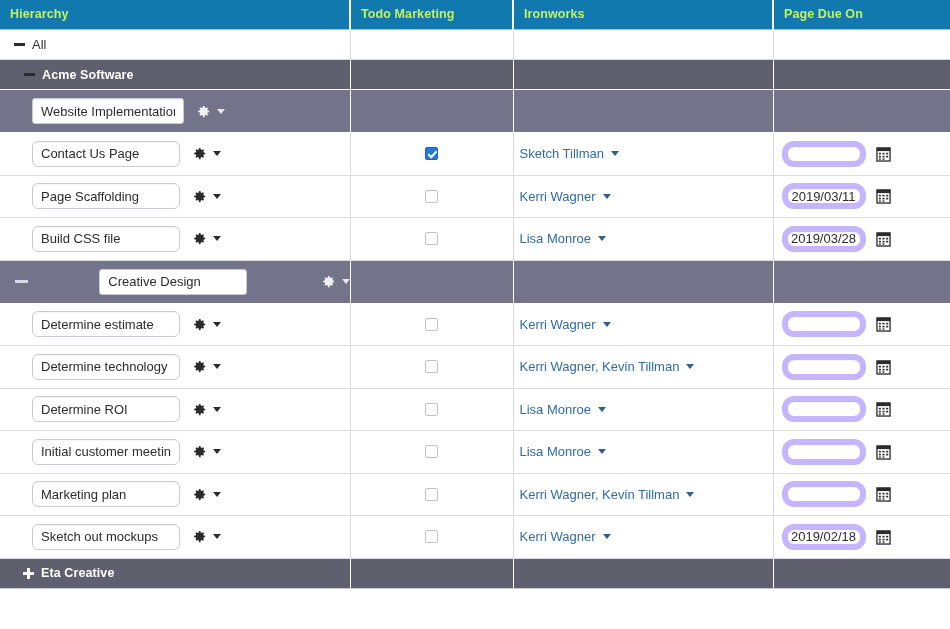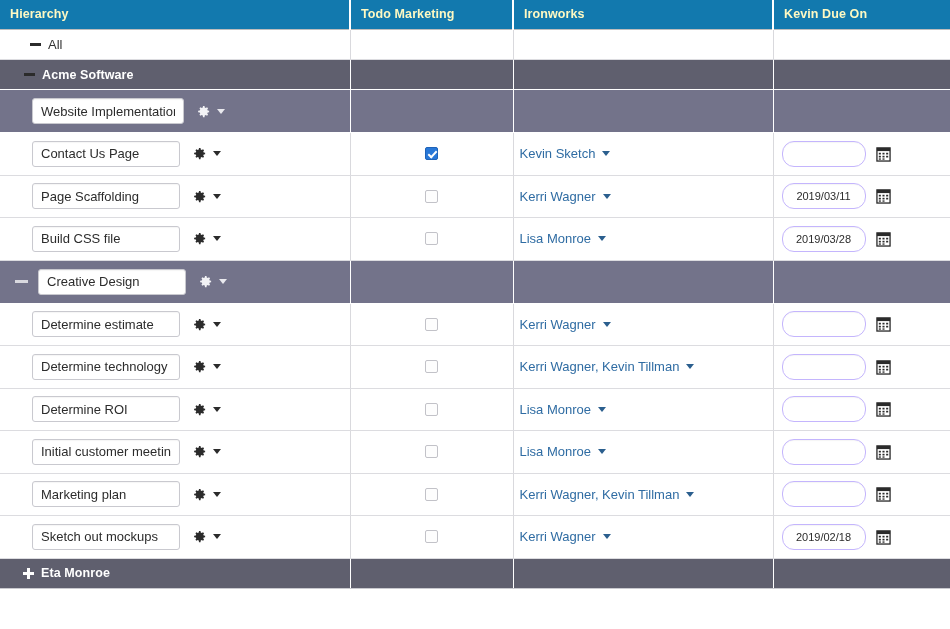--- a/index.html
+++ b/index.html
@@ -27,21 +27,21 @@
     table-layout: fixed;
   }
   table.grid col.c1 { width: 350px; }
   table.grid col.c2 { width: 163px; }
   table.grid col.c3 { width: 260px; }
   table.grid col.c4 { width: 177px; }
 
   
   thead th {
     background: #1279ae;
-    color: #fef9c3;
+    color: #bef264;
     font-size: 12.5px;
     font-weight: bold;
     text-align: left;
     padding: 7px 0 8px 10px;
     height: 24px;
     box-sizing: border-box;
     border-right: 2px solid #ffffff;
     border-bottom: 1px solid #bdbdbd;
     vertical-align: middle;
     letter-spacing: .1px;
@@ -54,21 +54,21 @@
     border-bottom: 1px solid #dcdce0;
     padding: 0;
     vertical-align: middle;
     box-sizing: border-box;
   }
   tbody td:last-child { border-right: none; }
   tbody tr:last-child td { border-bottom: 1px solid #c9c9cf; }
 
   
   tr.row-all td { background: #ffffff; height: 30px; }
-  tr.row-all .cell-inner { padding-left: 28px; }
+  tr.row-all .cell-inner { padding-left: 12px; }
 
   
   tr.row-group td {
     background: #5f5f6e;
     height: 30px;
     border-right-color: #ffffff;
     border-bottom: 1px solid #ffffff;
     margin-top: 8px;
   }
   tr.row-group .hier-label {
@@ -92,21 +92,21 @@
   .cell-inner {
     display: flex;
     align-items: center;
     height: 100%;
     box-sizing: border-box;
   }
 
   
   .ind-0 { padding-left: 10px; }
   .ind-1 { padding-left: 22px; }
-  .ind-2 { padding-left: 12px; }
+  .ind-2 { padding-left: 12px; justify-content: space-between; }
   .ind-3 { padding-left: 32px; }
 
   
   .toggle {
     display: inline-flex;
     align-items: center;
     justify-content: center;
     width: 14px;
     height: 14px;
     flex: 0 0 auto;
@@ -151,21 +151,21 @@
     height: 26px;
     line-height: 24px;
     padding: 0 8px;
     font-family: "Liberation Sans", sans-serif;
     font-size: 13px;
     color: #2c2c2c;
     box-sizing: border-box;
     outline: none;
     box-shadow: 0 1px 1px rgba(0,0,0,.04) inset;
   }
-  .name-input.task { width: 148px; }
+  .name-input.task { width: 148px; border-radius: 6px; }
   .name-input.project { width: 152px; }
   .name-input.project2 { width: 148px; }
 
   
   .gear-menu {
     display: inline-flex;
     align-items: center;
     margin-left: 12px;
     cursor: pointer;
     flex: 0 0 auto;
@@ -230,25 +230,25 @@
   
   .due-wrap {
     display: flex;
     align-items: center;
     padding-left: 8px;
   }
   .date-input {
     width: 84px;
     height: 26px;
     line-height: 24px;
-    border: 1px solid #c4b5fd;
+    border: 6px solid #c4b5fd;
     border-radius: 12px;
     background: #ffffff;
     font-family: "Liberation Sans", sans-serif;
-    font-size: 11px;
+    font-size: 13px;
     color: #2c2c2c;
     text-align: center;
     box-sizing: border-box;
     outline: none;
     padding: 0 2px;
     box-shadow: 0 1px 1px rgba(0,0,0,.04) inset;
   }
   .cal-btn {
     margin-left: 9px;
     width: 18px;
@@ -270,21 +270,21 @@
       <col class="c1">
         <col class="c2">
         <col class="c3">
         <col class="c4">
     </colgroup>
     <thead>
       <tr>
         <th>Hierarchy</th>
         <th>Todo Marketing</th>
         <th>Ironworks</th>
-        <th>Kevin Due On</th>
+        <th>Page Due On</th>
       </tr>
     </thead>
     <tbody id="grid-body">
         <tr class="row-all">
           <td>
             <div class="cell-inner ind-0">
               <span class="toggle">
                 <span class="bar-h"></span>
               </span>
               <span class="hier-label">All</span>
@@ -355,21 +355,21 @@
               </span>
             </div>
           </td>
           <td>
             <div class="cb-wrap">
               <span class="cb checked"></span>
             </div>
           </td>
           <td>
             <div class="assignee">
-              <span>Kevin Sketch</span>
+              <span>Sketch Tillman</span>
               <span class="caret blue"></span>
             </div>
           </td>
           <td>
             <div class="due-wrap">
               <input class="date-input" type="text" value="" style="">
               <span class="cal-btn">
                 <svg class="cal-icon" viewBox="0 0 16 17" xmlns="http://www.w3.org/2000/svg">
                   <rect x="1" y="2" width="14" height="14" fill="none" stroke="#2b2b2b" stroke-width="1.4"></rect>
                   <rect x="1" y="2" width="14" height="3.4" fill="#2b2b2b"></rect>
@@ -764,21 +764,21 @@
             </div>
           </td>
         </tr>
         <tr class="row-group">
           <td>
             <div class="cell-inner ind-1">
               <span class="toggle plus">
                 <span class="bar-h"></span>
                 <span class="bar-v"></span>
               </span>
-              <span class="hier-label">Eta Monroe</span>
+              <span class="hier-label">Eta Creative</span>
             </div>
           </td>
           <td>
             <div class="cell-inner"></div>
           </td>
           <td>
             <div class="cell-inner"></div>
           </td>
           <td>
             <div class="cell-inner"></div>

